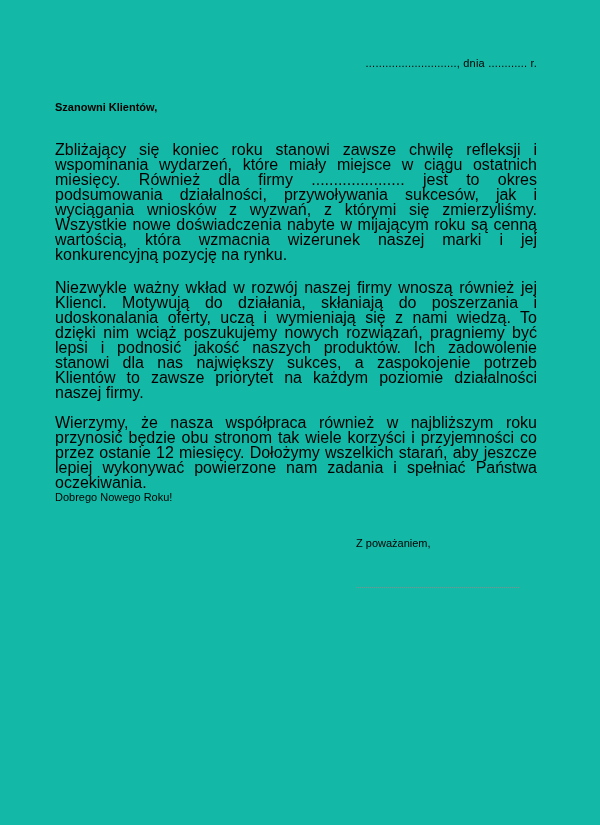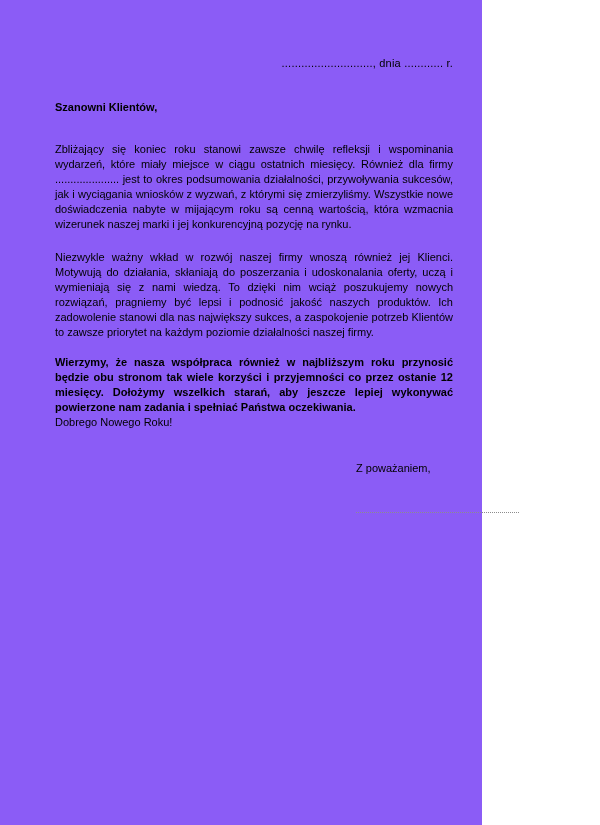--- a/index.html
+++ b/index.html
@@ -9,47 +9,47 @@
   }
   body {
     width: 600px;
     height: 825px;
     font-family: "Liberation Sans", sans-serif;
     color: #000000;
     overflow: hidden;
   }
   .page {
     position: relative;
-    width: 482px;
+    width: 600px;
     height: 825px;
-    background: #8b5cf6;
+    background: #14b8a6;
     box-sizing: border-box;
-    padding: 56px 29px 0 55px;
+    padding: 56px 63px 0 55px;
   }
   .date-line {
     font-size: 11px;
     line-height: 15px;
     text-align: right;
     letter-spacing: 0.2px;
   }
   .greeting {
     margin-top: 29px;
     font-size: 11px;
     line-height: 15px;
     font-weight: bold;
   }
   p.body-par {
     margin: 18px 0 0 0;
-    font-size: 11px;
+    font-size: 16px;
     line-height: 15px;
     text-align: justify;
   }
   p.body-par.first { margin-top: 27px; }
   p.body-par.p3 { margin-top: 13px; }
-  p.body-par.p4 { margin-top: 15px; font-weight: bold; }
+  p.body-par.p4 { margin-top: 15px; }
   .sign-off {
     font-size: 11px;
     line-height: 15px;
   }
   .closing-block {
     margin-top: 31px;
     margin-left: 301px;
   }
   .closing {
     font-size: 11px;

